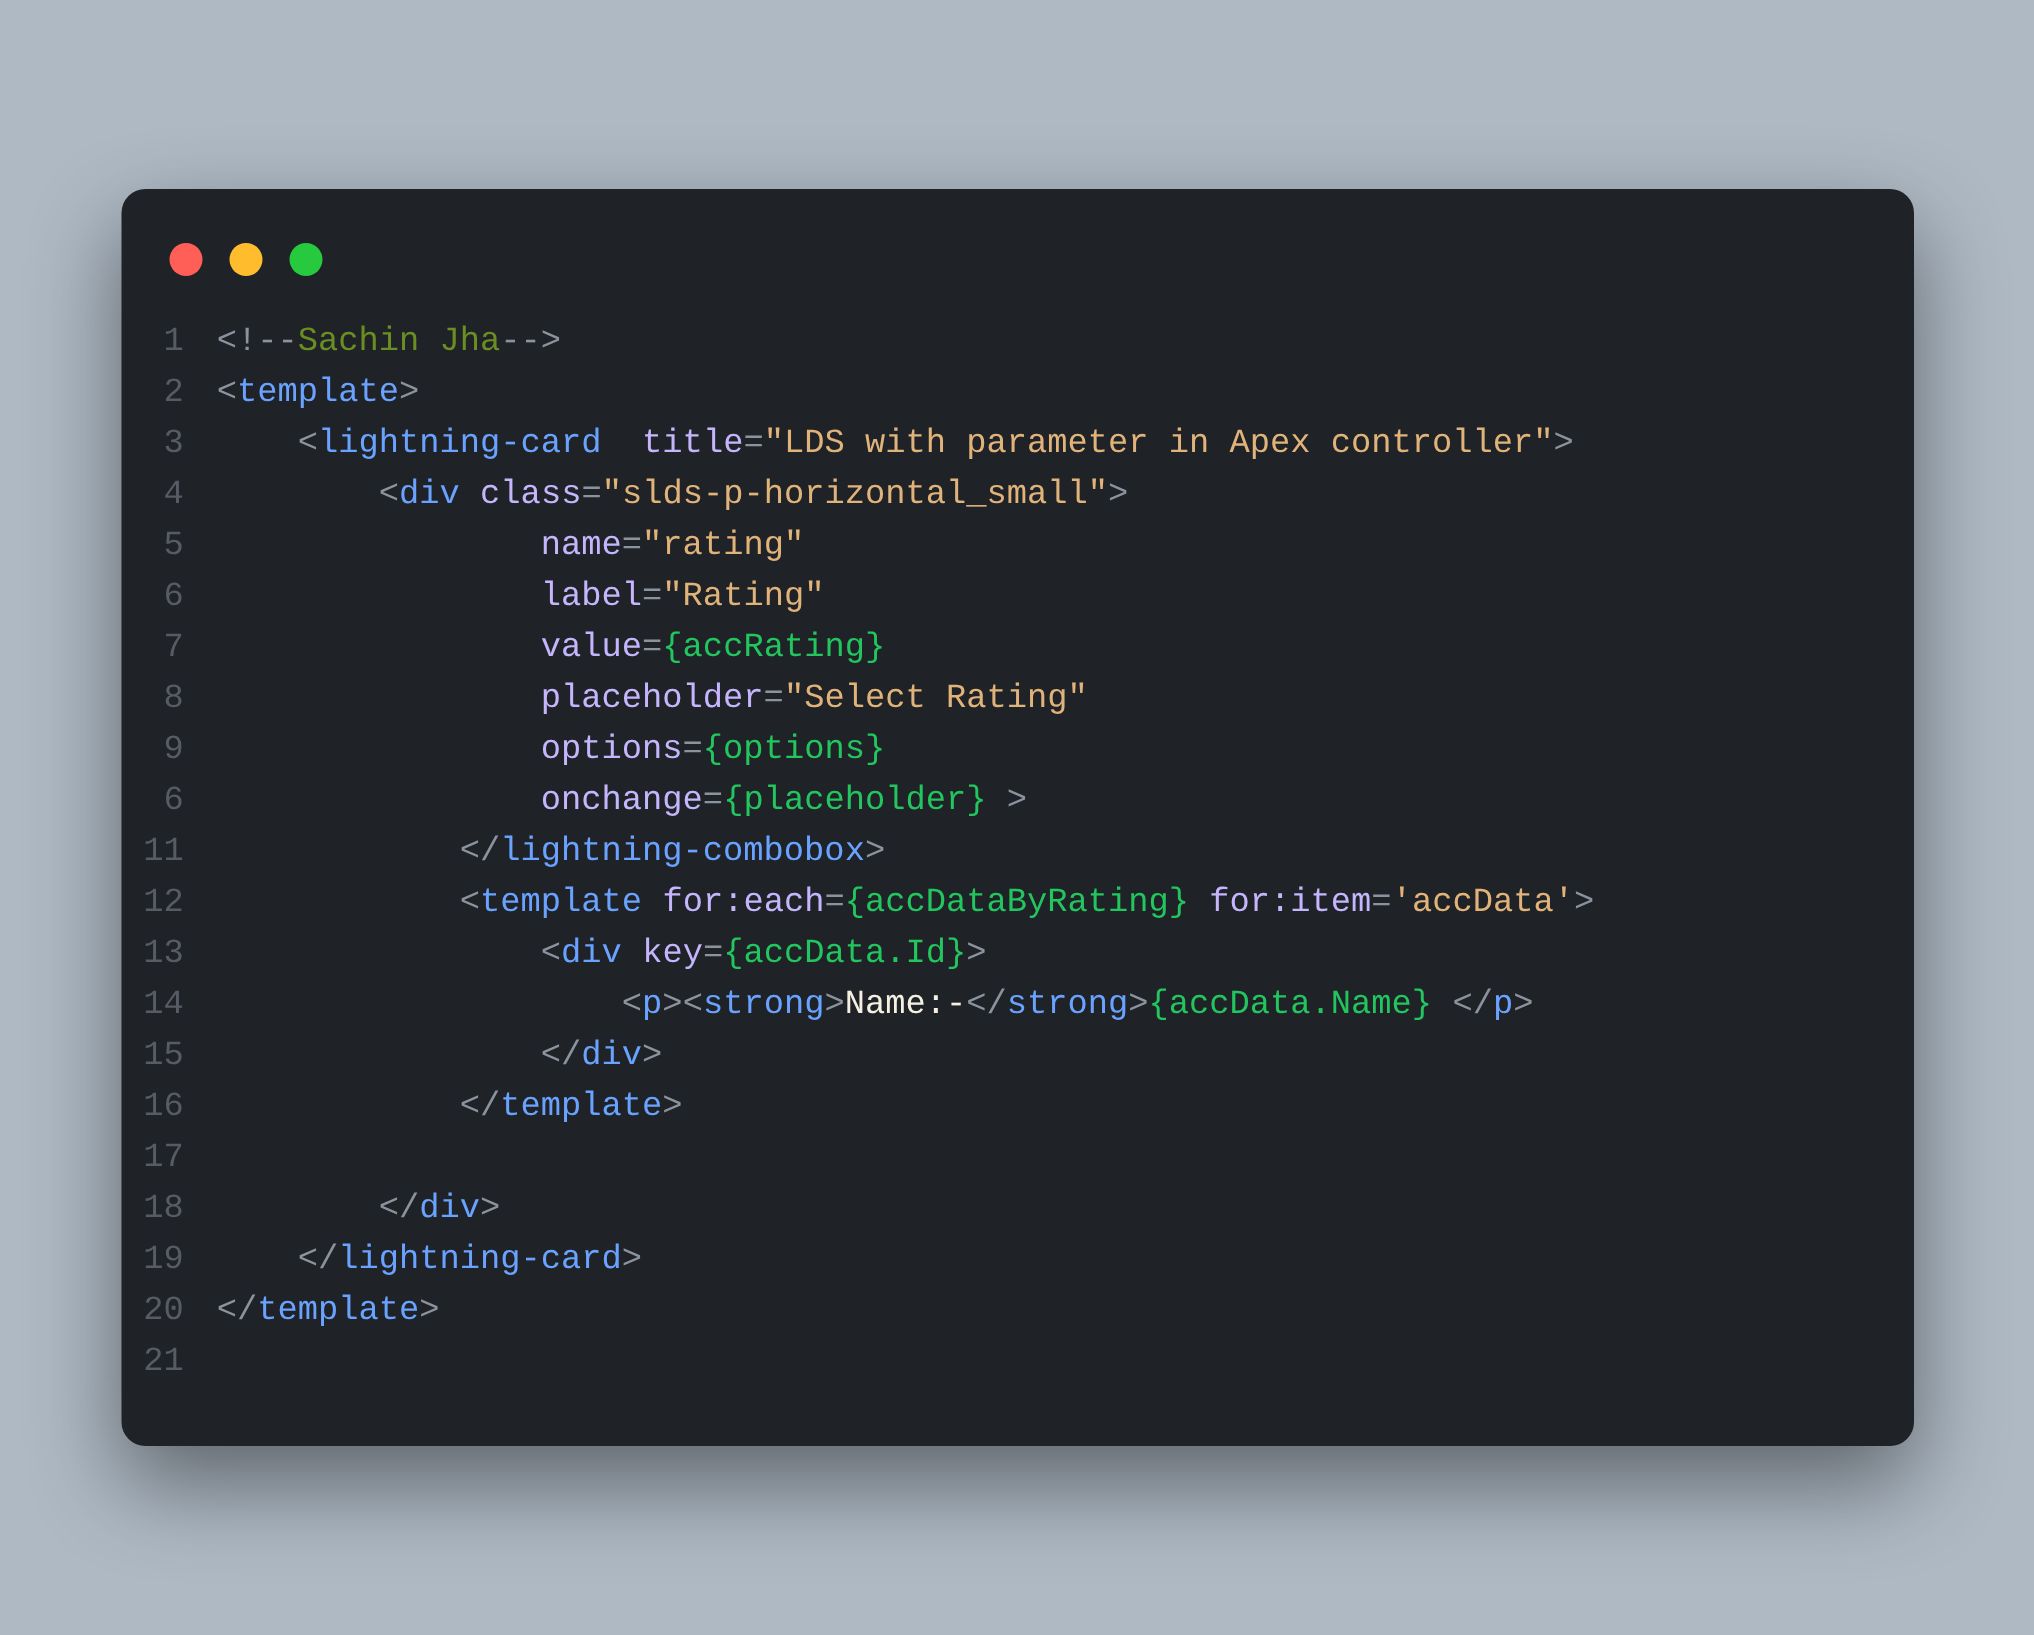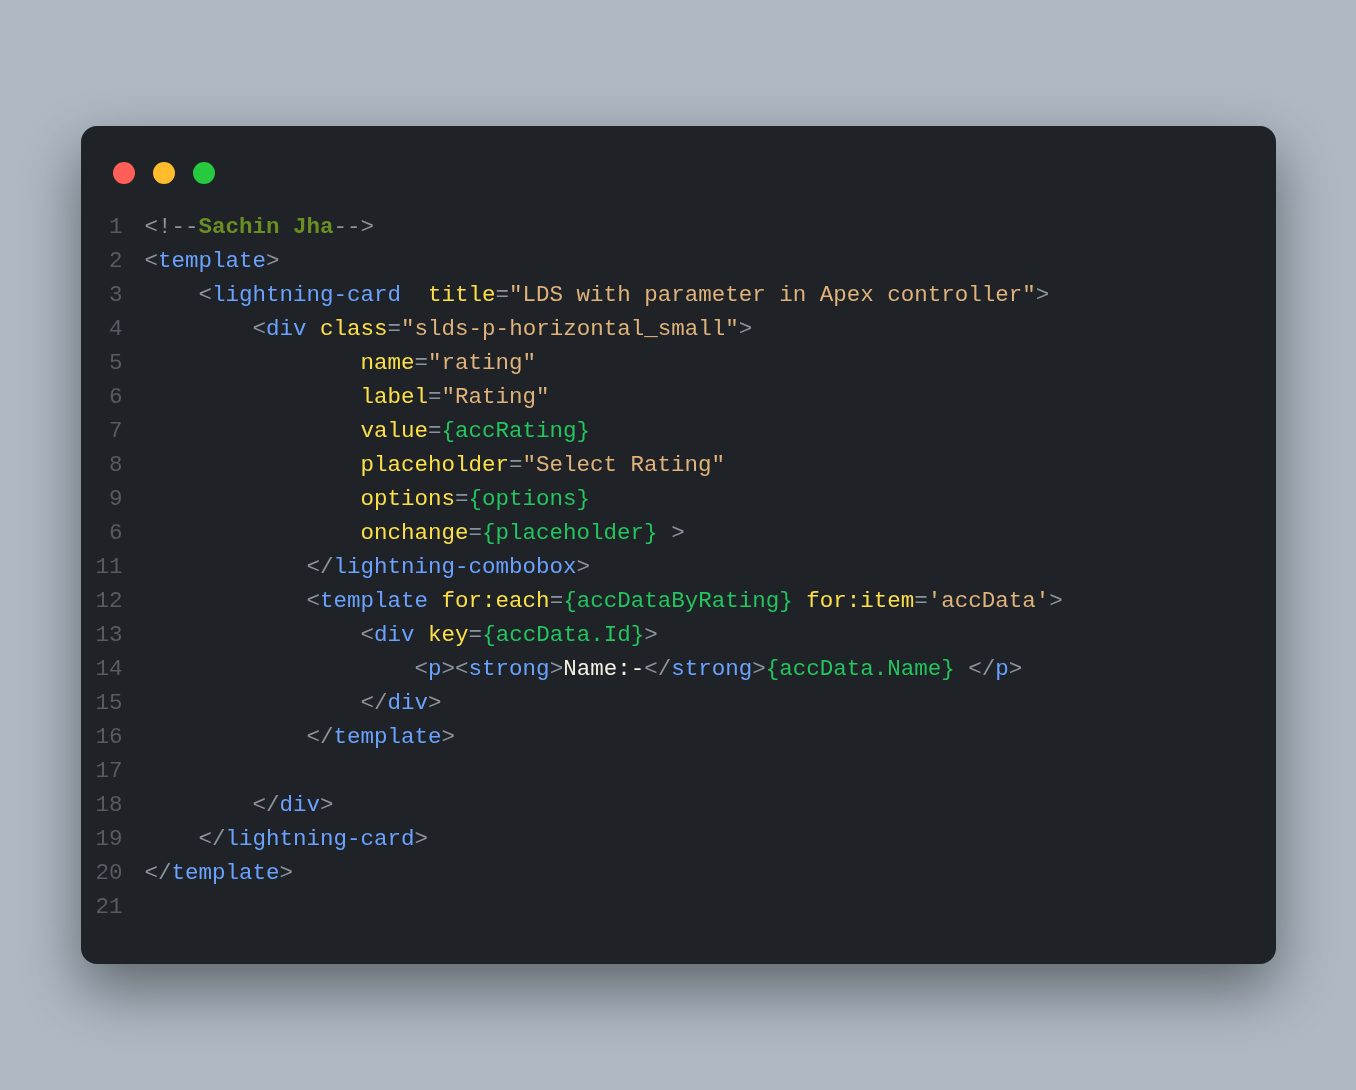--- a/index.html
+++ b/index.html
@@ -53,24 +53,24 @@
   }
   .gutter div { height: 34px; }
   .code { padding-right: 28px; }
   .code .line {
     height: 34px;
     white-space: pre;
     color: #d7d7d7;
   }
 
   
-  .c-comment { color: #6b8e23; font-weight: bold; }          
+  .c-comment { color: #6b8e23; }          
   .c-punc    { color: #8b949e; }          
   .c-tag     { color: #6aa3ff; }          
-  .c-attr    { color: #fde047; }          
+  .c-attr    { color: #c4b5fd; }          
   .c-str     { color: #e0b37a; }          
   .c-handle  { color: #22c55e; }          
   .c-text    { color: #f5f0e1; }          
 </style>
 </head>
 <body>
 
 <div class="stage">
   <div class="window">
     <div class="titlebar">

